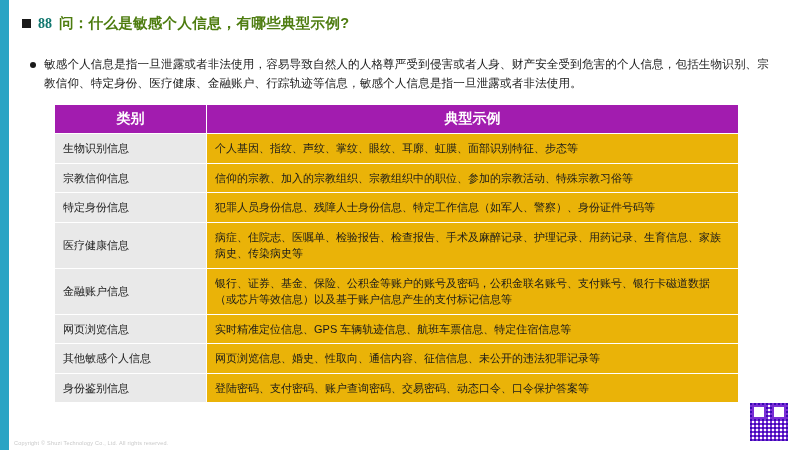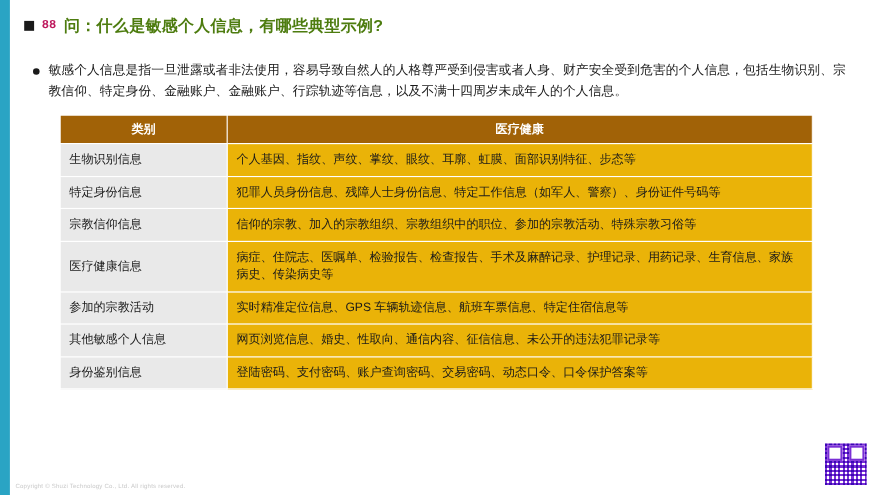--- a/index.html
+++ b/index.html
@@ -31,26 +31,26 @@
     align-items: center;
     gap: 7px;
   }
   .title-square {
     width: 9px;
     height: 9px;
     background: #1a1a1a;
     flex: none;
   }
   .title-dots {
-    font-size: 11px;
-    color: #be185d;
+    font-size: 14px;
+    color: #0f766e;
     letter-spacing: 0px;
     font-weight: bold;
     line-height: 1;
-    font-family: Liberation Mono, monospace;
+    font-family: Liberation Serif, serif;
   }
   .title-text {
     font-size: 14.5px;
     font-weight: bold;
     color: #4d7c0f;
     letter-spacing: 0.3px;
   }
   .intro {
     position: absolute;
     left: 30px;
@@ -76,23 +76,23 @@
   }
   table.main {
     position: absolute;
     left: 54px;
     top: 104px;
     width: 685px;
     border-collapse: collapse;
     table-layout: fixed;
   }
   table.main th {
-    background: #a16207;
+    background: #a21caf;
     color: #ffffff;
-    font-size: 11px;
+    font-size: 14px;
     font-weight: bold;
     padding: 5px 4px;
     text-align: center;
     border: 1px solid #ffffff;
   }
   table.main td {
     border: 1px solid #ffffff;
     font-size: 11px;
     color: #1a1a1a;
     padding: 6px 8px;
@@ -144,53 +144,57 @@
 <div class="left-bar"></div>
 
 <div class="title-row">
   <div class="title-square"></div>
   <div class="title-dots">88</div>
   <div class="title-text">问：什么是敏感个人信息，有哪些典型示例?</div>
 </div>
 
 <div class="intro">
   <div class="bullet"></div>
-  <div class="intro-text">敏感个人信息是指一旦泄露或者非法使用，容易导致自然人的人格尊严受到侵害或者人身、财产安全受到危害的个人信息，包括生物识别、宗教信仰、特定身份、金融账户、金融账户、行踪轨迹等信息，以及不满十四周岁未成年人的个人信息。</div>
+  <div class="intro-text">敏感个人信息是指一旦泄露或者非法使用，容易导致自然人的人格尊严受到侵害或者人身、财产安全受到危害的个人信息，包括生物识别、宗教信仰、特定身份、医疗健康、金融账户、行踪轨迹等信息，敏感个人信息是指一旦泄露或者非法使用。</div>
 </div>
 
 <table class="main">
   <colgroup>
     <col class="col-cat">
     <col>
   </colgroup>
   <thead>
     <tr>
       <th>类别</th>
-      <th>医疗健康</th>
+      <th>典型示例</th>
     </tr>
   </thead>
   <tbody>
     <tr>
       <td class="cat">生物识别信息</td>
       <td class="ex">个人基因、指纹、声纹、掌纹、眼纹、耳廓、虹膜、面部识别特征、步态等</td>
     </tr>
     <tr>
+      <td class="cat">宗教信仰信息</td>
+      <td class="ex">信仰的宗教、加入的宗教组织、宗教组织中的职位、参加的宗教活动、特殊宗教习俗等</td>
+    </tr>
+    <tr>
       <td class="cat">特定身份信息</td>
       <td class="ex">犯罪人员身份信息、残障人士身份信息、特定工作信息（如军人、警察）、身份证件号码等</td>
     </tr>
     <tr>
-      <td class="cat">宗教信仰信息</td>
-      <td class="ex">信仰的宗教、加入的宗教组织、宗教组织中的职位、参加的宗教活动、特殊宗教习俗等</td>
-    </tr>
-    <tr>
       <td class="cat">医疗健康信息</td>
       <td class="ex">病症、住院志、医嘱单、检验报告、检查报告、手术及麻醉记录、护理记录、用药记录、生育信息、家族病史、传染病史等</td>
     </tr>
     <tr>
-      <td class="cat">参加的宗教活动</td>
+      <td class="cat">金融账户信息</td>
+      <td class="ex">银行、证券、基金、保险、公积金等账户的账号及密码，公积金联名账号、支付账号、银行卡磁道数据（或芯片等效信息）以及基于账户信息产生的支付标记信息等</td>
+    </tr>
+    <tr>
+      <td class="cat">网页浏览信息</td>
       <td class="ex">实时精准定位信息、GPS 车辆轨迹信息、航班车票信息、特定住宿信息等</td>
     </tr>
     <tr>
       <td class="cat">其他敏感个人信息</td>
       <td class="ex">网页浏览信息、婚史、性取向、通信内容、征信信息、未公开的违法犯罪记录等</td>
     </tr>
     <tr>
       <td class="cat">身份鉴别信息</td>
       <td class="ex">登陆密码、支付密码、账户查询密码、交易密码、动态口令、口令保护答案等</td>
     </tr>

